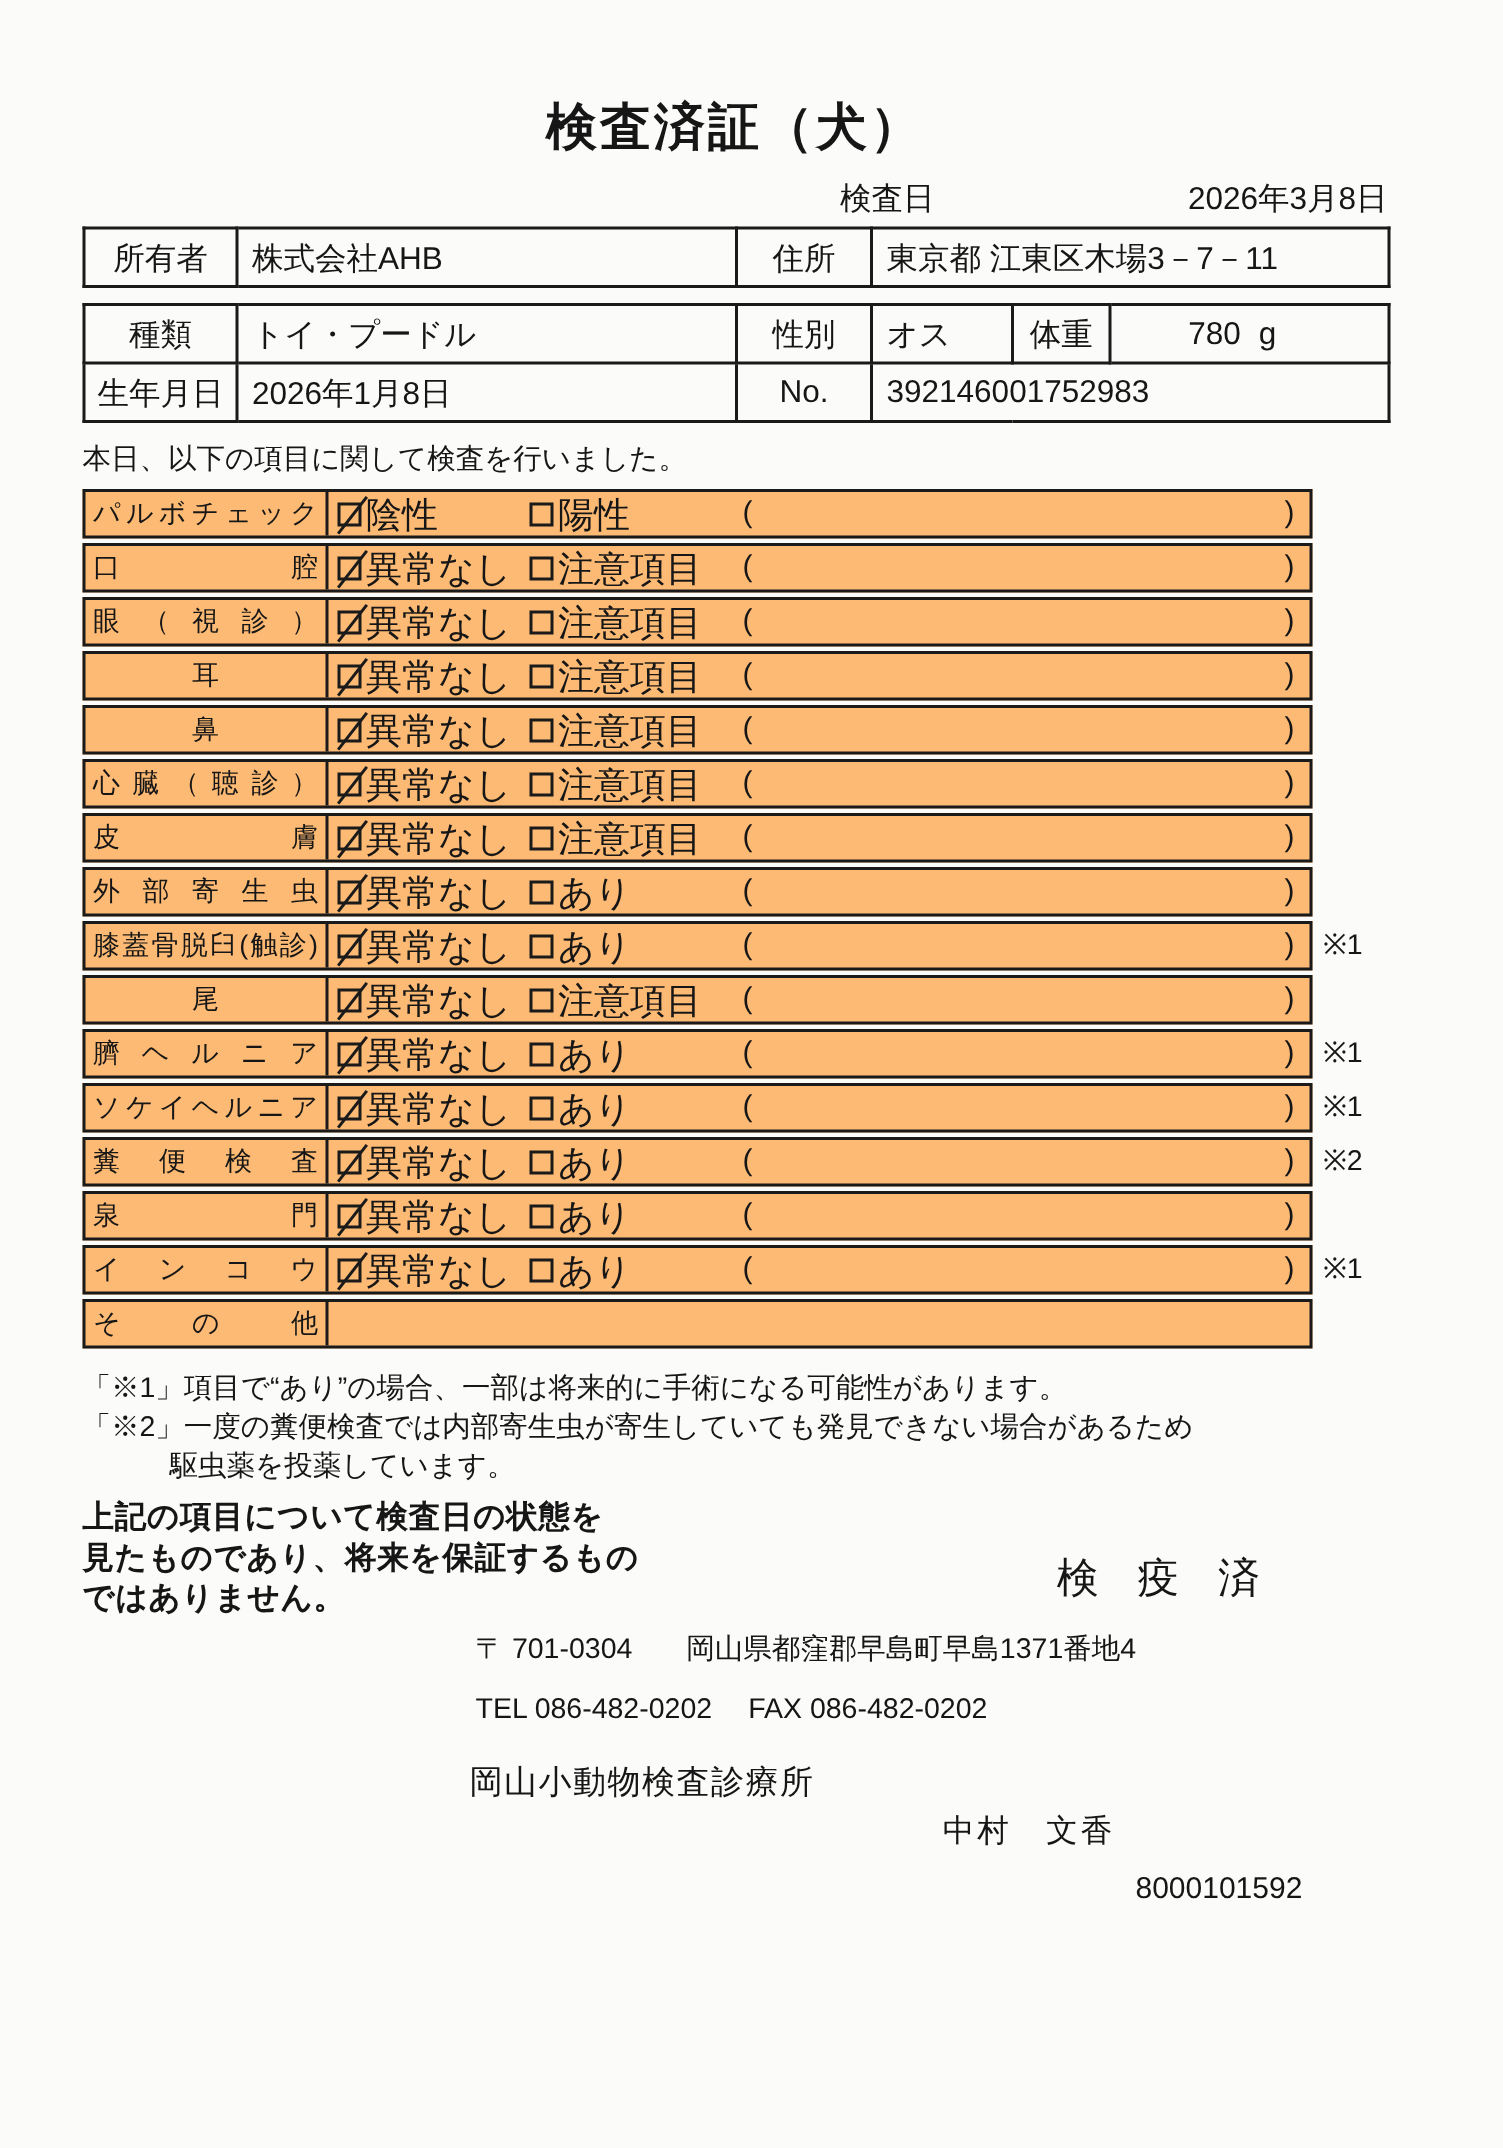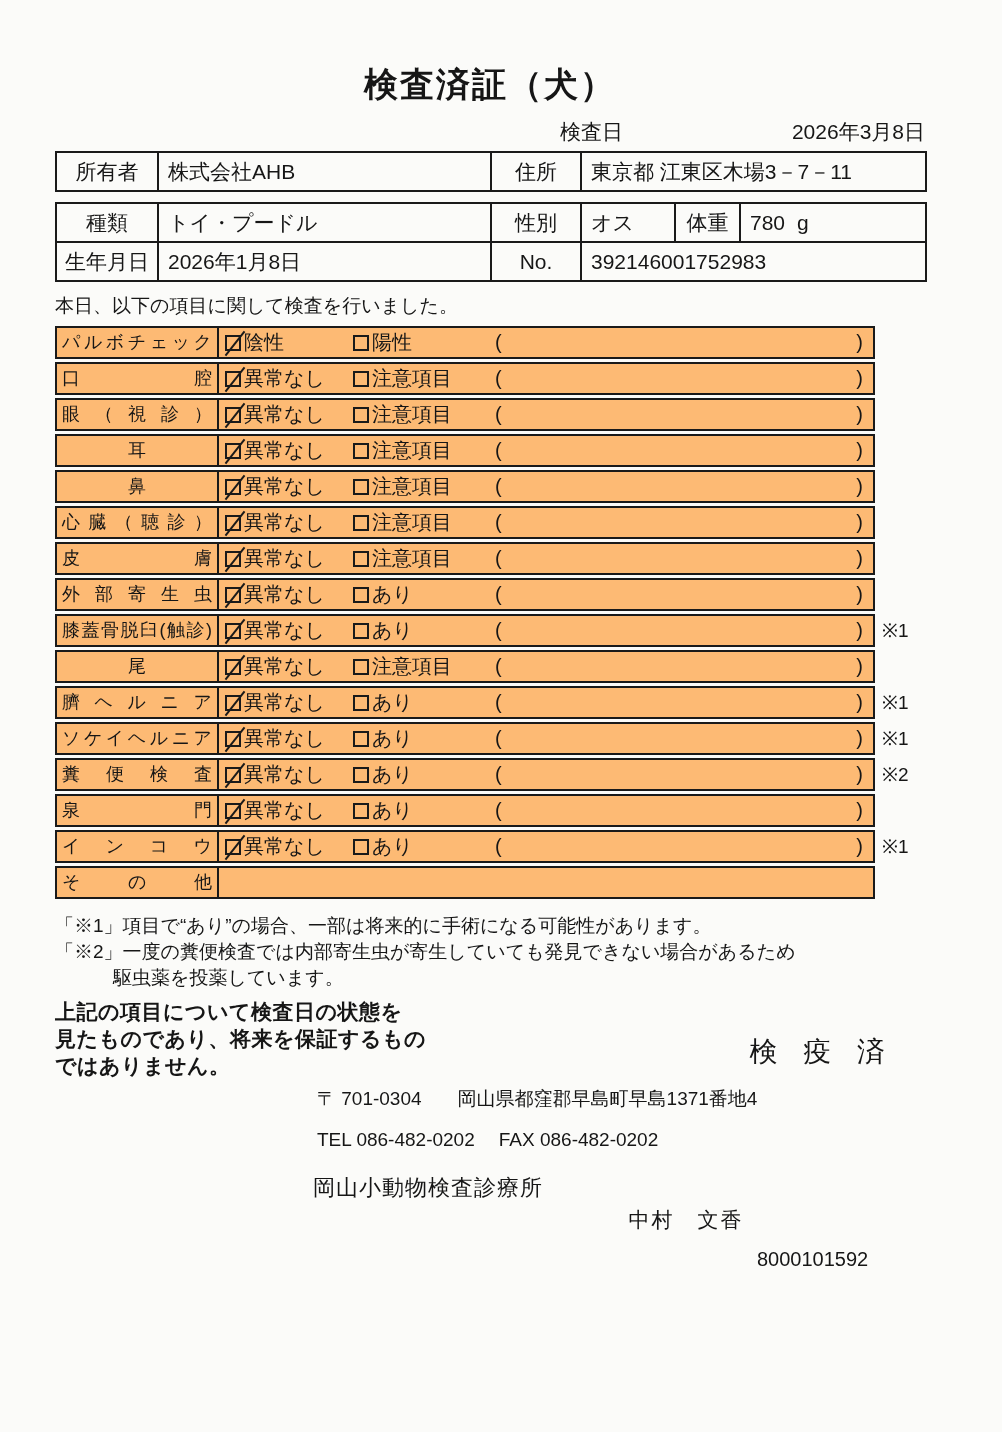--- a/index.html
+++ b/index.html
@@ -20,21 +20,21 @@
 
   .date-row { display: flex; margin-top: 10px; font-size: 21px; font-weight: 500; }
   .date-row .dlabel { margin-left: 505px; }
   .date-row .dval { margin-left: auto; }
 
   table { border-collapse: collapse; table-layout: fixed; width: 870px; font-size: 21px; }
   td { border: 2px solid #1a1a1a; height: 39px; padding: 0 9px; overflow: hidden; white-space: nowrap; }
   .owner-table { margin-top: 5px; }
   .pet-table { margin-top: 10px; }
   td.hd { text-align: center; padding: 0 2px; }
-  td.num-right { text-align: left; padding-right: 32px; }
+  td.num-right { text-align: center; padding-right: 32px; }
   .unit { display: inline-block; margin-left: 12px; }
 
   .intro { margin: 11px 0 0; font-size: 19px; font-weight: 500; }
 
   .checklist { margin-top: 7px; }
   .cl-row { display: flex; align-items: stretch; margin-bottom: 3px; }
   .cl-box { display: flex; width: 842px; height: 33px; border: 2px solid #1a1a1a; background: #fdba74; }
   .cl-label {
     width: 162px; flex: none;
     border-right: 2px solid #1a1a1a;
@@ -46,32 +46,32 @@
   .cl-content { flex: 1; display: flex; align-items: center; padding-left: 6px; min-width: 0; }
   .cb-group { display: flex; align-items: center; }
   .g1 { width: 128px; flex: none; }
   .g2 { width: 142px; flex: none; }
   .cb { width: 16px; height: 16px; border: 2px solid #1a1a1a; position: relative; flex: none; margin-right: 3px; }
   .cb.checked::after {
     content: ""; position: absolute; left: 7px; top: -9px;
     width: 2px; height: 31px; background: #1a1a1a;
     transform: rotate(38deg);
   }
-  .cb-text { font-size: 20px; font-weight: 500; white-space: nowrap; }
+  .cb-text { font-size: 24px; font-weight: 500; white-space: nowrap; }
   .paren-area { flex: 1; display: flex; justify-content: space-between; font-size: 20px; padding-right: 10px; }
   .cl-note { width: 50px; padding-left: 7px; font-size: 19px; font-weight: 500; line-height: 33px; flex: none; }
 
   .note { margin: 0; font-size: 19px; font-weight: 500; line-height: 26px; }
   .note.first { margin-top: 14px; }
   .note.indent { padding-left: 58px; }
 
   .statement-row { display: flex; margin-top: 7px; }
   .statement p { margin: 0; font-size: 21px; font-weight: 700; line-height: 27px; letter-spacing: 0.5px; }
   .stamp {
-    margin-left: auto; margin-right: 31px; align-self: flex-end; margin-bottom: 8px;
+    margin-left: auto; margin-right: 76px; align-self: flex-end; margin-bottom: 8px;
     font-size: 28px; font-weight: 500; letter-spacing: 9px; white-space: nowrap;
   }
 
   .addr-line { margin: 7px 0 0 262px; font-size: 19px; font-weight: 500; }
   .addr-line .caddr { margin-left: 36px; }
   .tel-line { margin: 17px 0 0 262px; font-size: 19px; font-weight: 500; }
   .tel-line .fax { margin-left: 24px; }
   .clinic-name { margin: 22px 0 0 258px; font-size: 22px; font-weight: 500; letter-spacing: 1px; }
   .vet-name { margin: 3px 0 0 392px; font-size: 21px; font-weight: 500; letter-spacing: 2px; text-align: center; }
   .serial { margin: 14px 0 0 702px; font-size: 20px; font-weight: 500; }

